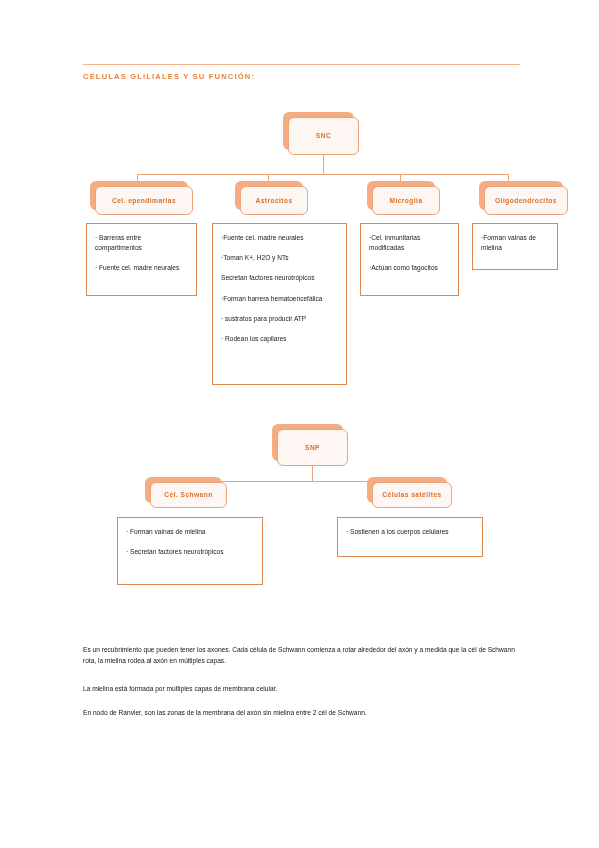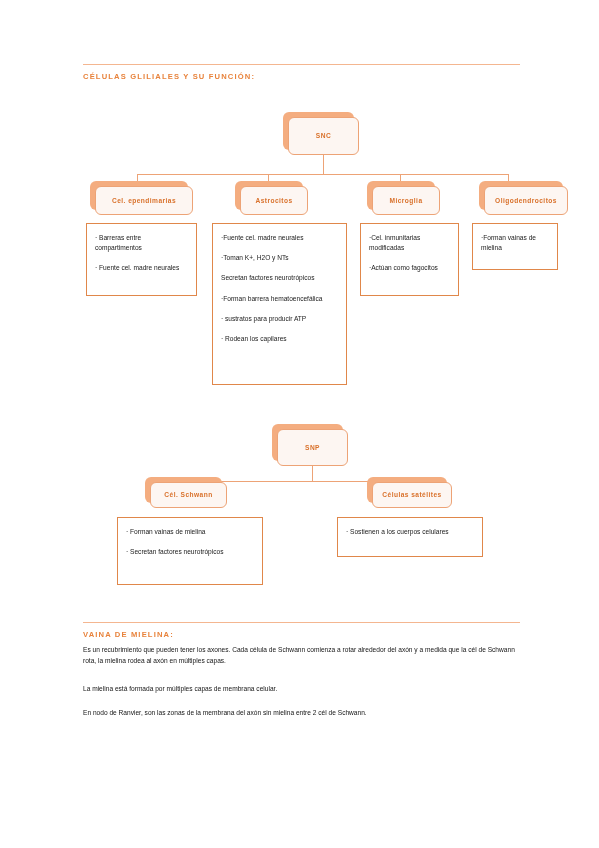--- a/index.html
+++ b/index.html
@@ -186,22 +186,18 @@
 
   <div class="cbox" style="left:117px;top:517px;width:146px;height:68px;">
     <p>· Forman vainas de mielina</p>
     <p>· Secretan factores neurotrópicos</p>
   </div>
 
   <div class="cbox" style="left:337px;top:517px;width:146px;height:40px;">
     <p>· Sostienen a los cuerpos celulares</p>
   </div>
 
-  <div class="sec-head" style="left:83px;top:622px;">
-    <div class="sec-rule"></div>
-    <div class="sec-title">VAINA DE MIELINA:</div>
-  </div>
 
   <div class="para" style="left:83px;top:645px;">Es un recubrimiento que pueden tener los axones. Cada célula de Schwann comienza a rotar alrededor del axón y a medida que la cél de Schwann rota, la mielina rodea al axón en múltiples capas.</div>
   <div class="para" style="left:83px;top:684px;">La mielina está formada por múltiples capas de membrana celular.</div>
   <div class="para" style="left:83px;top:708px;">En nodo de Ranvier, son las zonas de la membrana del axón sin mielina entre 2 cél de Schwann.</div>
 
 </div>
 
 </body></html>

